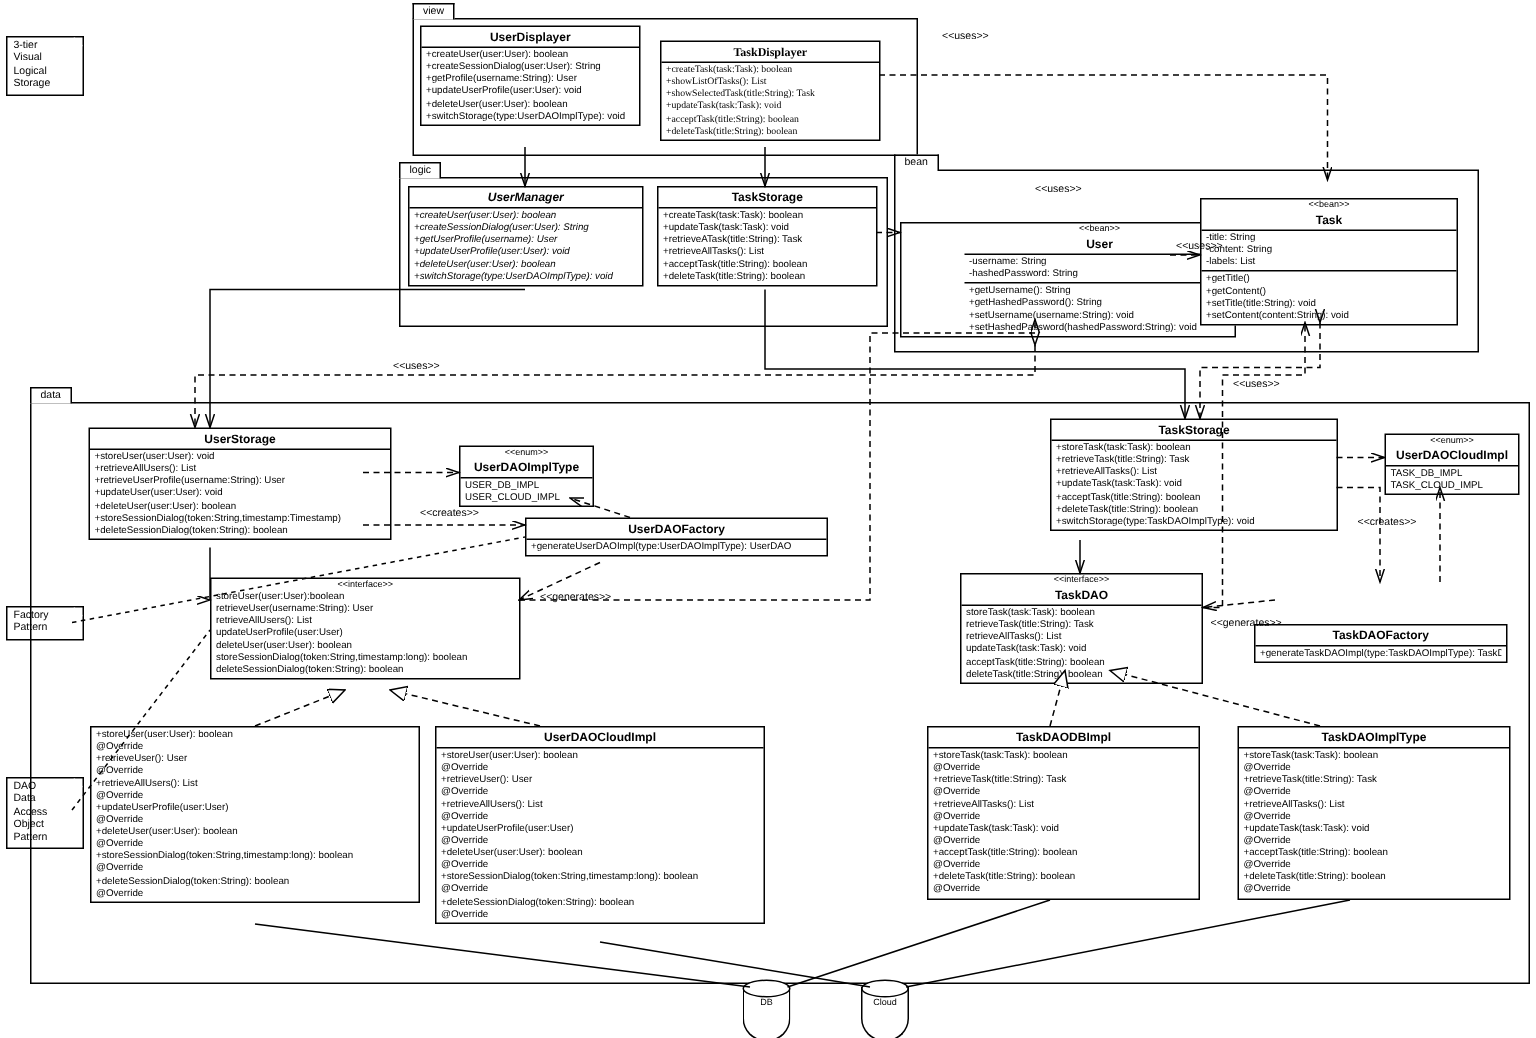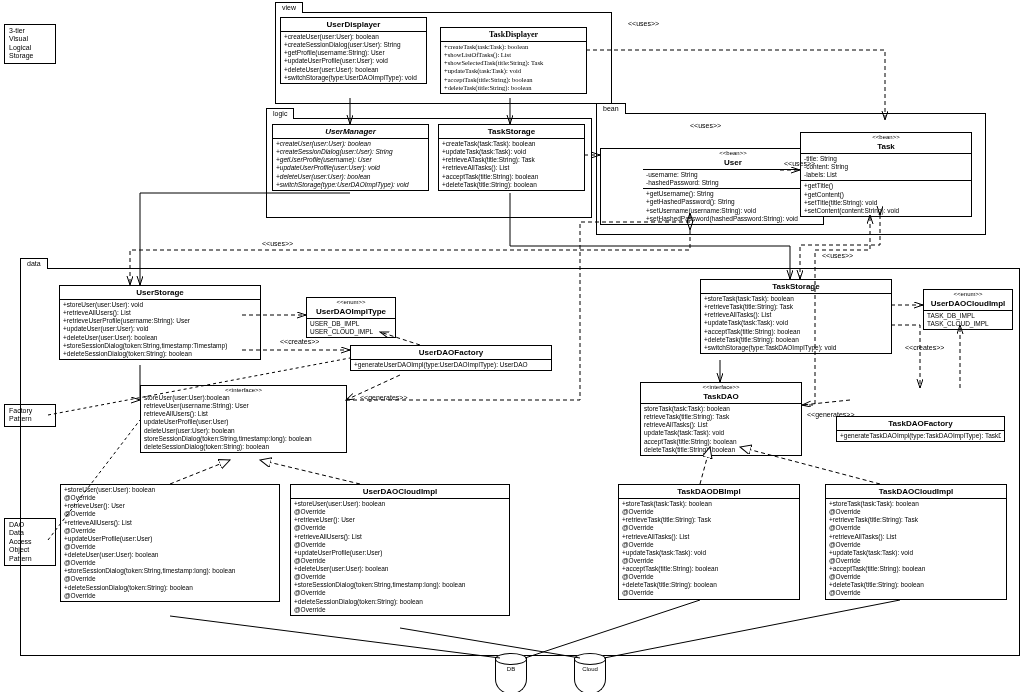--- a/index.html
+++ b/index.html
@@ -344,21 +344,21 @@
       <div>@Override</div>
       <div>+updateTask(task:Task): void</div>
       <div>@Override</div>
       <div>+acceptTask(title:String): boolean</div>
       <div>@Override</div>
       <div>+deleteTask(title:String): boolean</div>
       <div>@Override</div>
     </div>
 </div>
 <div class="klass" style="left:825px;top:484px;width:180px;">
-  <div class="name">TaskDAOCloudImpl</div>
+  <div class="name">TaskDAOImplType</div>
   <div class="sect">
       <div>+storeTask(task:Task): boolean</div>
       <div>@Override</div>
       <div>+retrieveTask(title:String): Task</div>
       <div>@Override</div>
       <div>+retrieveAllTasks(): List<task></task></div>
       <div>@Override</div>
       <div>+updateTask(task:Task): void</div>
       <div>@Override</div>
       <div>+acceptTask(title:String): boolean</div>

